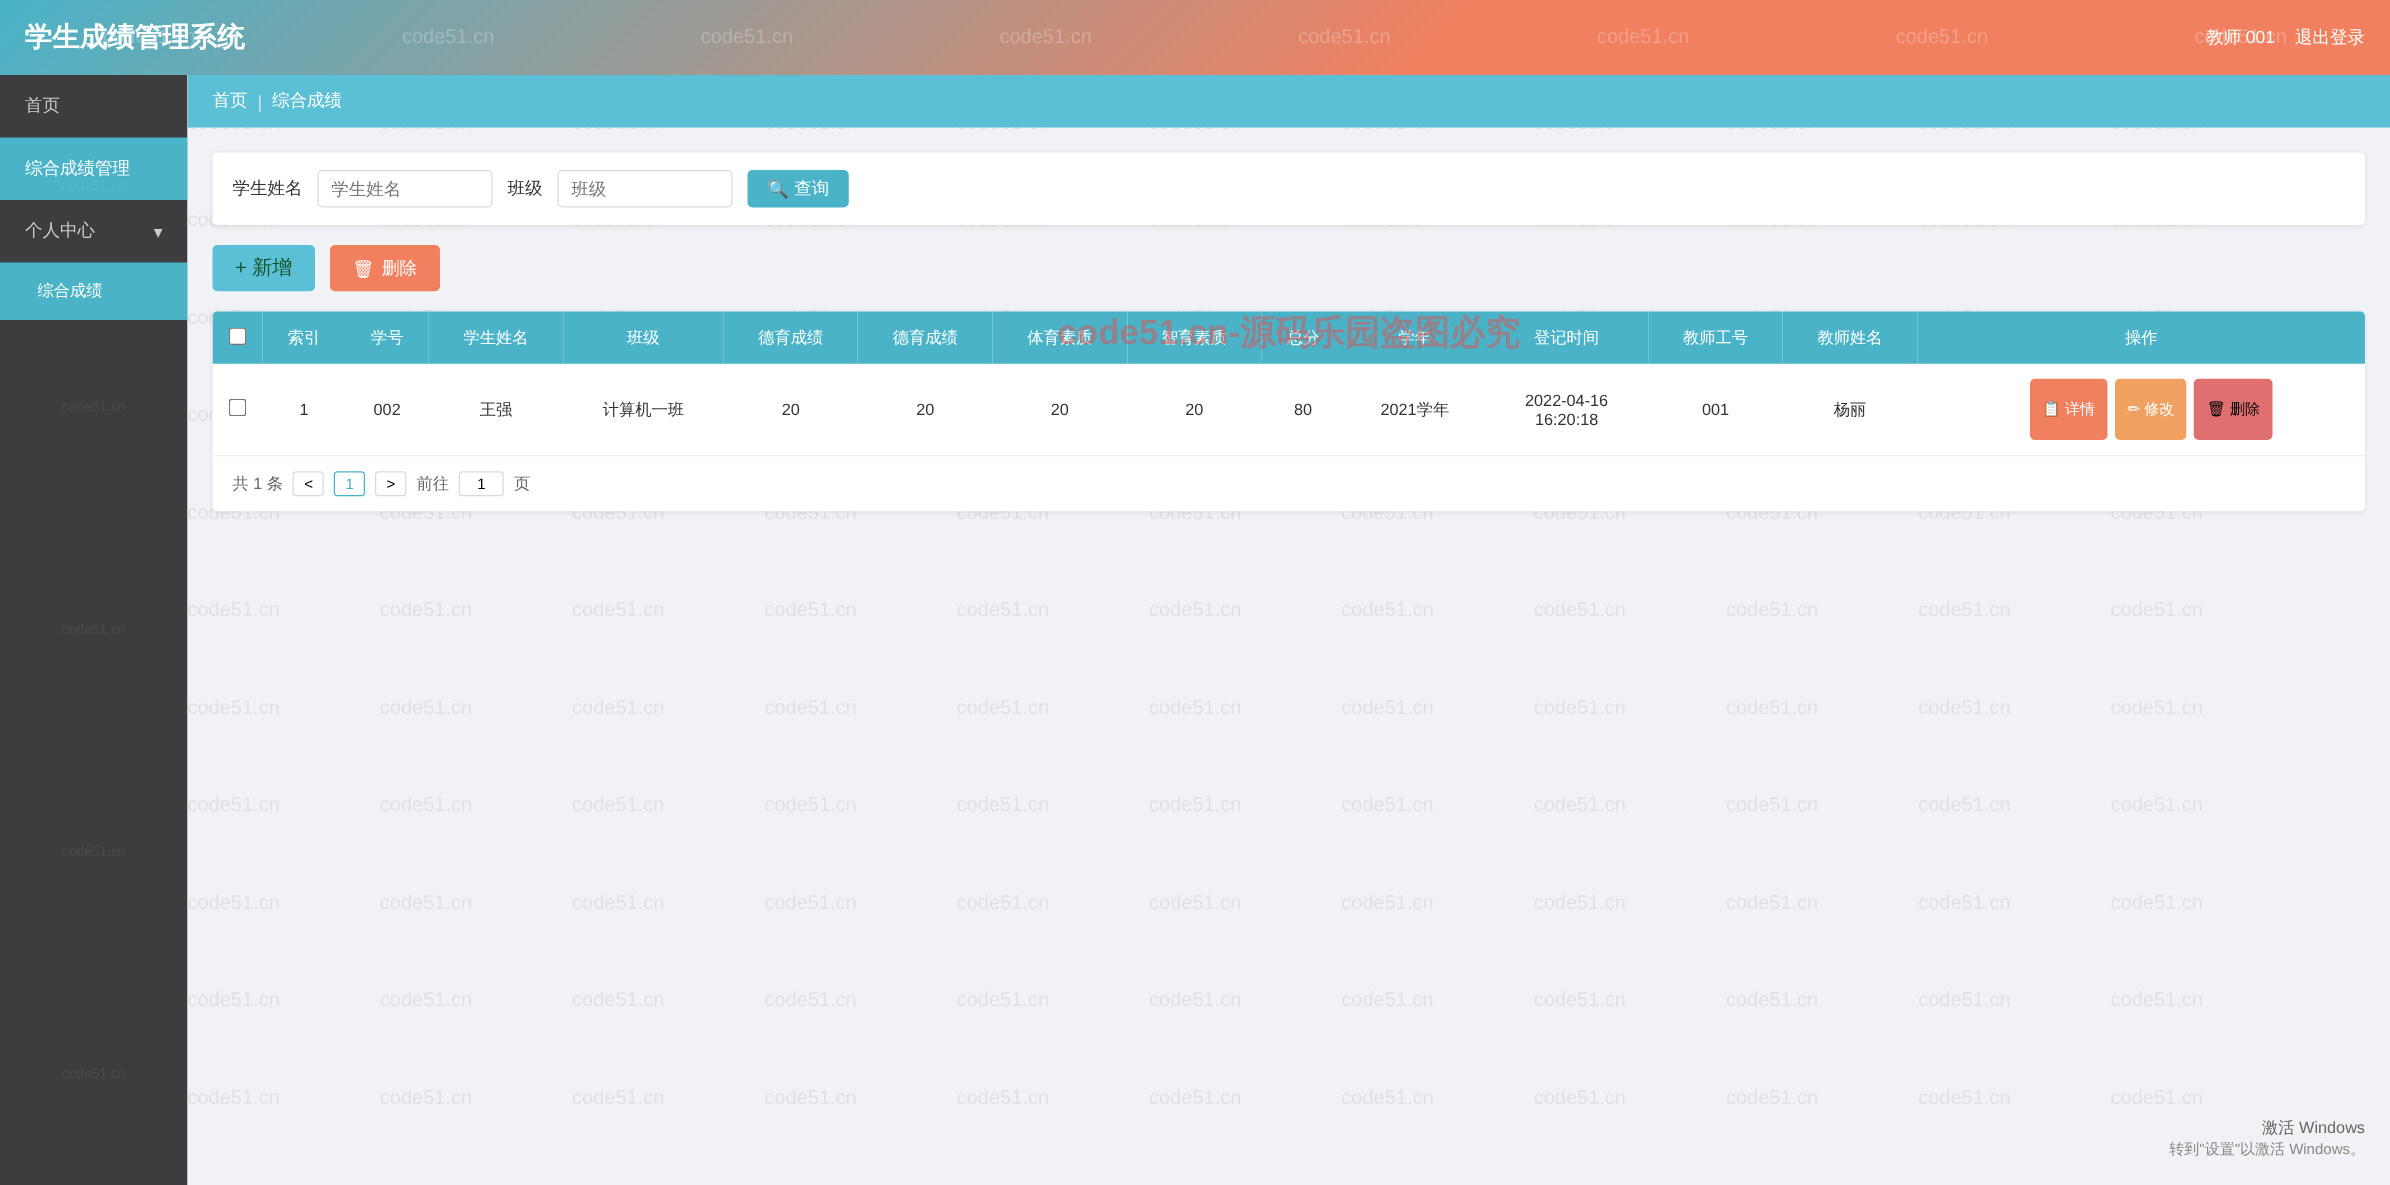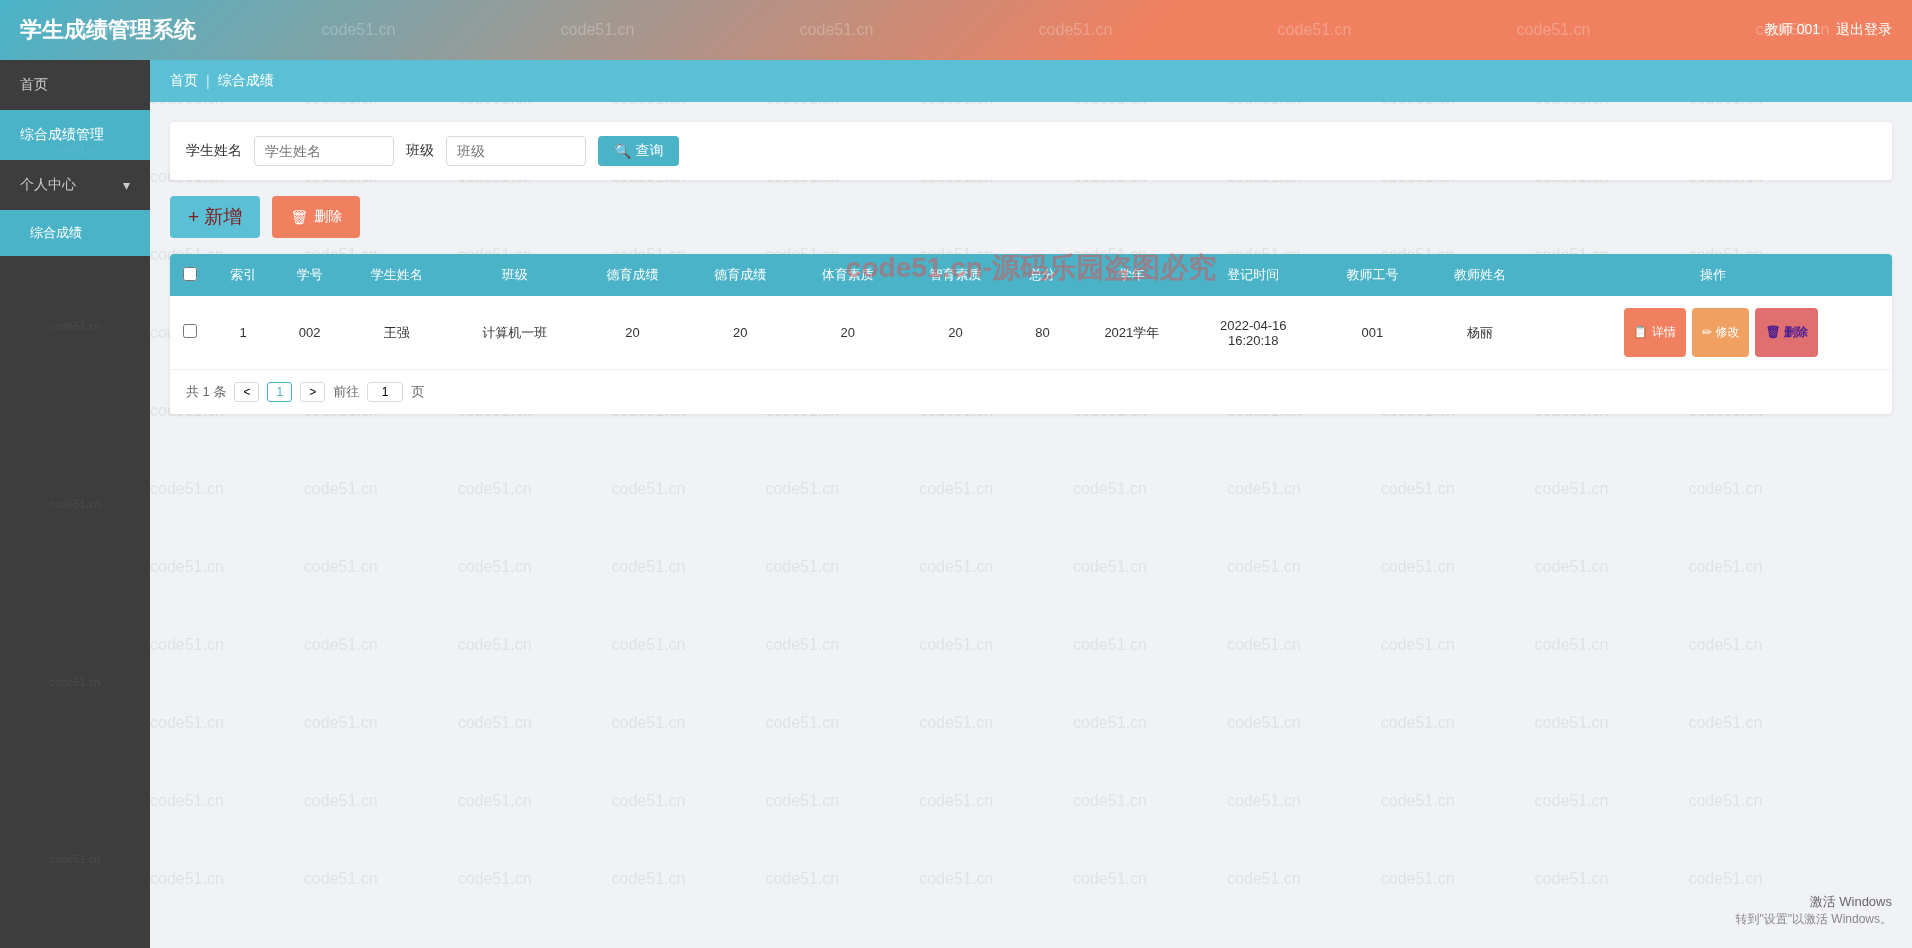--- a/index.html
+++ b/index.html
@@ -169,26 +169,26 @@
     }
 
     
     .toolbar {
       display: flex;
       gap: 12px;
       margin-bottom: 16px;
     }
     .btn-add {
       background: #5bc0d5;
-      color: #7f1d1d;
+      color: #14532d;
       border: none;
       border-radius: 4px;
       padding: 8px 18px;
       cursor: pointer;
-      font-size: 19px;
+      font-size: 16px;
       display: flex;
       align-items: center;
       gap: 6px;
     }
     .btn-delete {
       background: #f08060;
       color: white;
       border: none;
       border-radius: 4px;
       padding: 8px 18px;
@@ -250,28 +250,27 @@
       color: white;
       border: none;
       border-radius: 4px;
       padding: 16px 10px;
       cursor: pointer;
       font-size: 12px;
       white-space: nowrap;
     }
     .btn-del {
       background: #e07070;
-      color: #4c1d95;
+      color: #000000;
       border: none;
       border-radius: 4px;
       padding: 5px 10px;
       cursor: pointer;
       font-size: 12px;
       white-space: nowrap;
-      font-weight: bold;
     }
 
     
     .pagination {
       display: flex;
       align-items: center;
       gap: 8px;
       padding: 12px 16px;
       font-size: 13px;
       color: #666;

